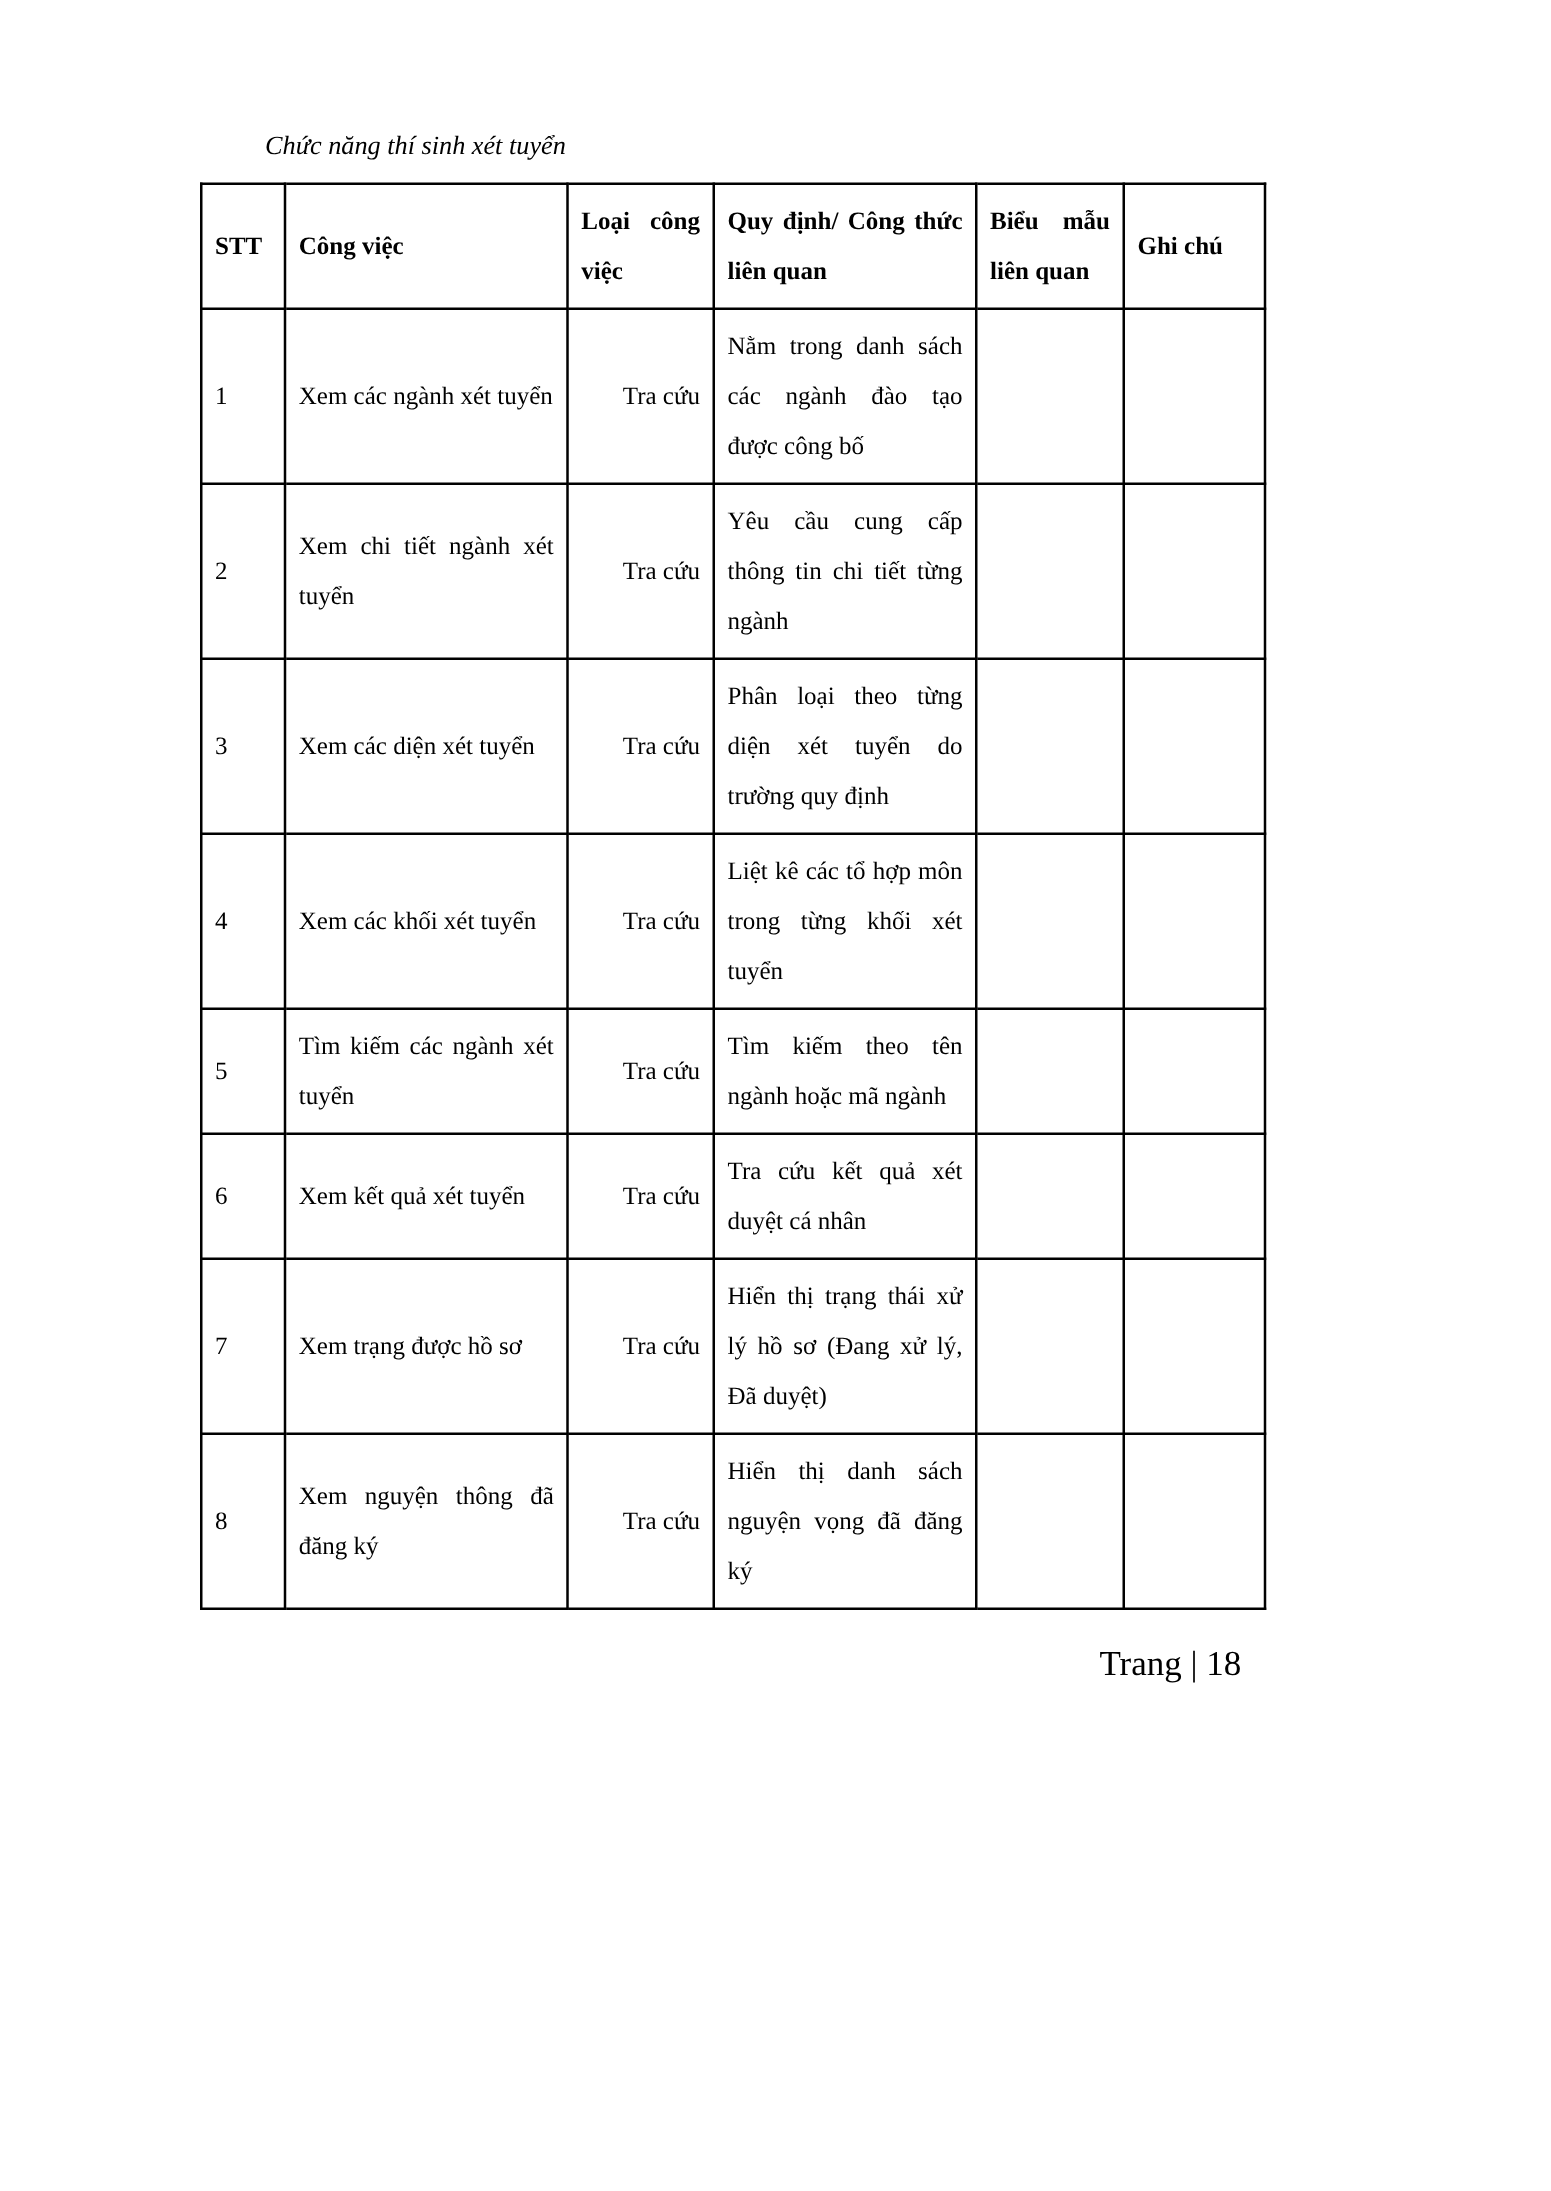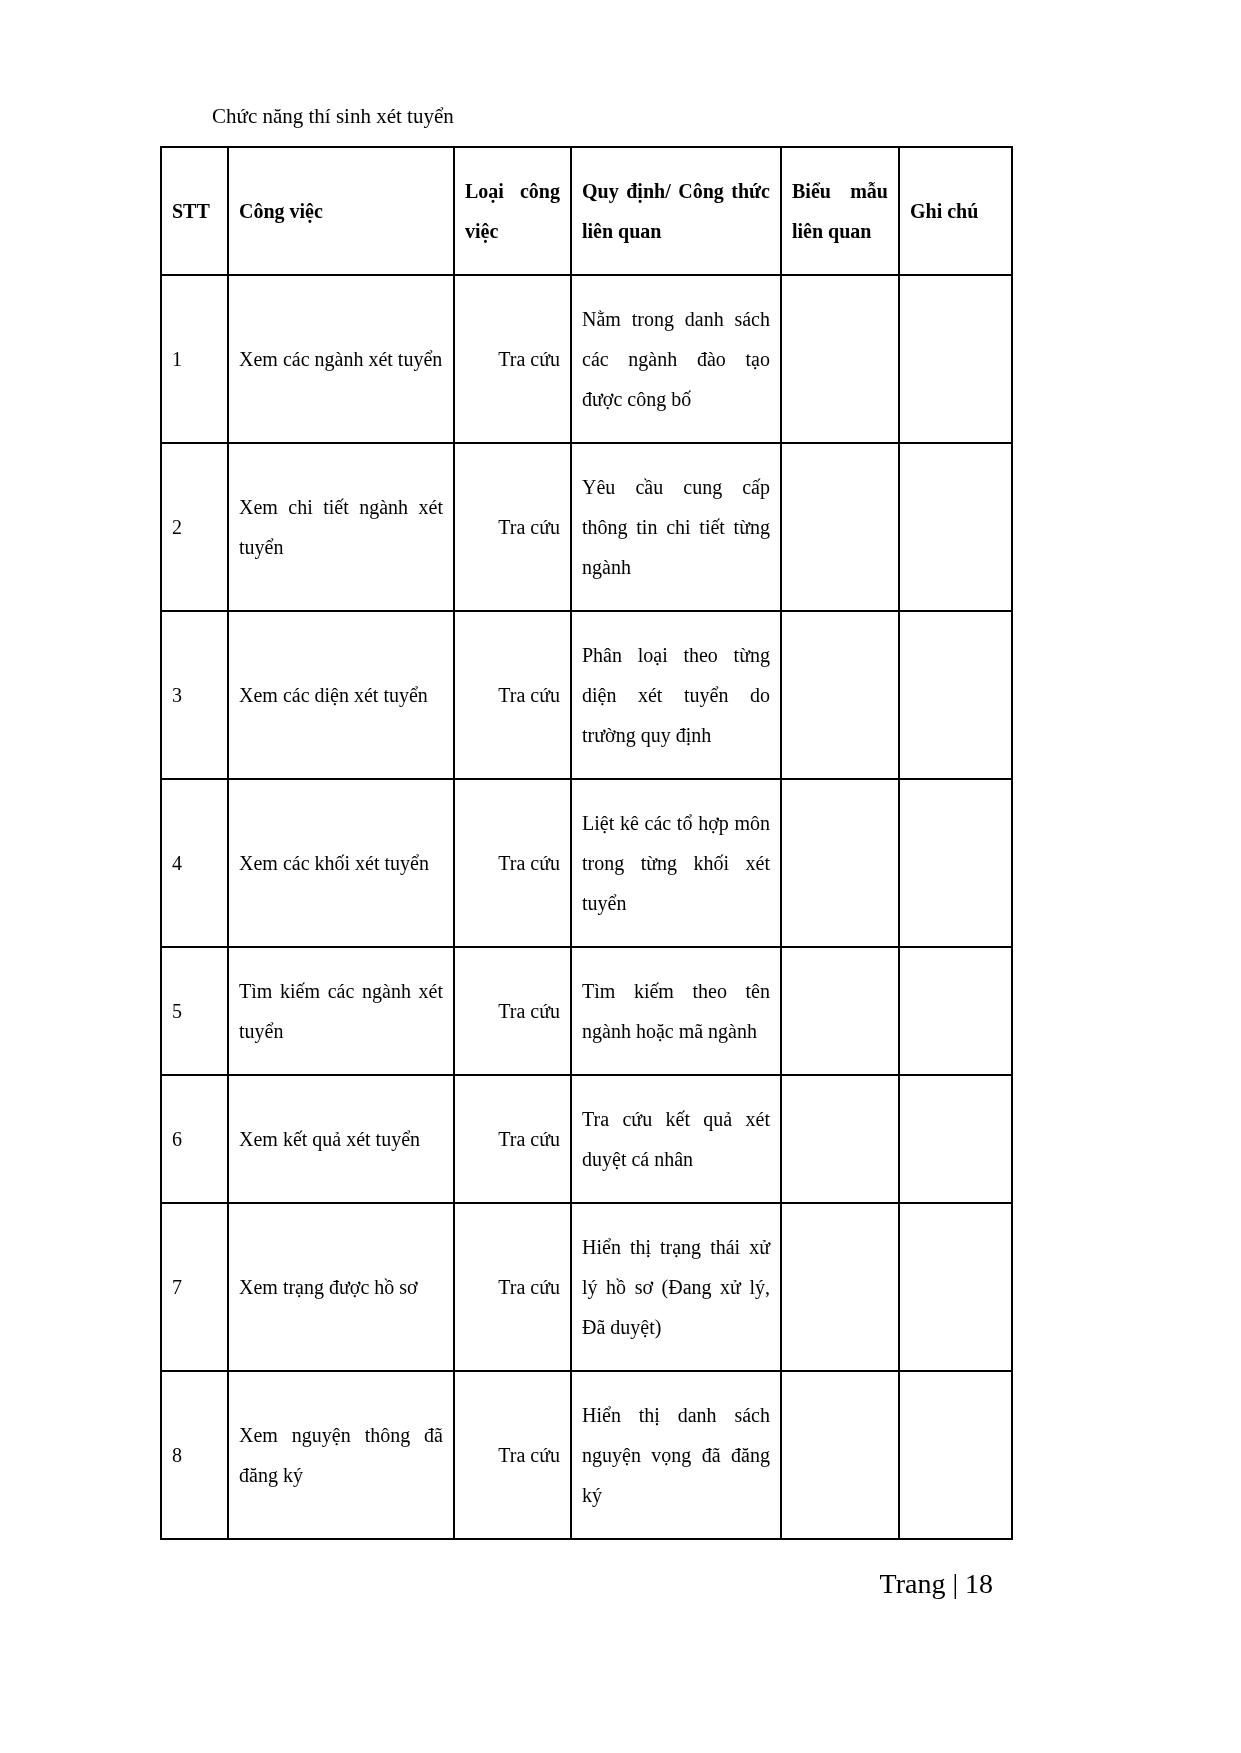--- a/index.html
+++ b/index.html
@@ -16,34 +16,35 @@
   }
   .page {
     width: 1241px;
     height: 1753px;
     box-sizing: border-box;
     padding-top: 103px;
   }
   .doc-title {
     margin: 0 0 16px 212px;
     font-size: 21px;
+    font-style: italic;
     line-height: 1.3;
   }
   table.functions {
     border-collapse: collapse;
     table-layout: fixed;
     width: 851px;
     margin-left: 160px;
   }
   table.functions th,
   table.functions td {
     border: 2px solid #000000;
     font-size: 20px;
     line-height: 2.0;
-    padding: 23px 10px;
+    padding: 9px 10px;
     vertical-align: middle;
     word-wrap: break-word;
   }
   table.functions th {
     font-weight: bold;
     text-align: justify;
   }
   td.c-stt   { text-align: left; }
   td.c-task  { text-align: justify; }
   td.c-type  { text-align: right; }

